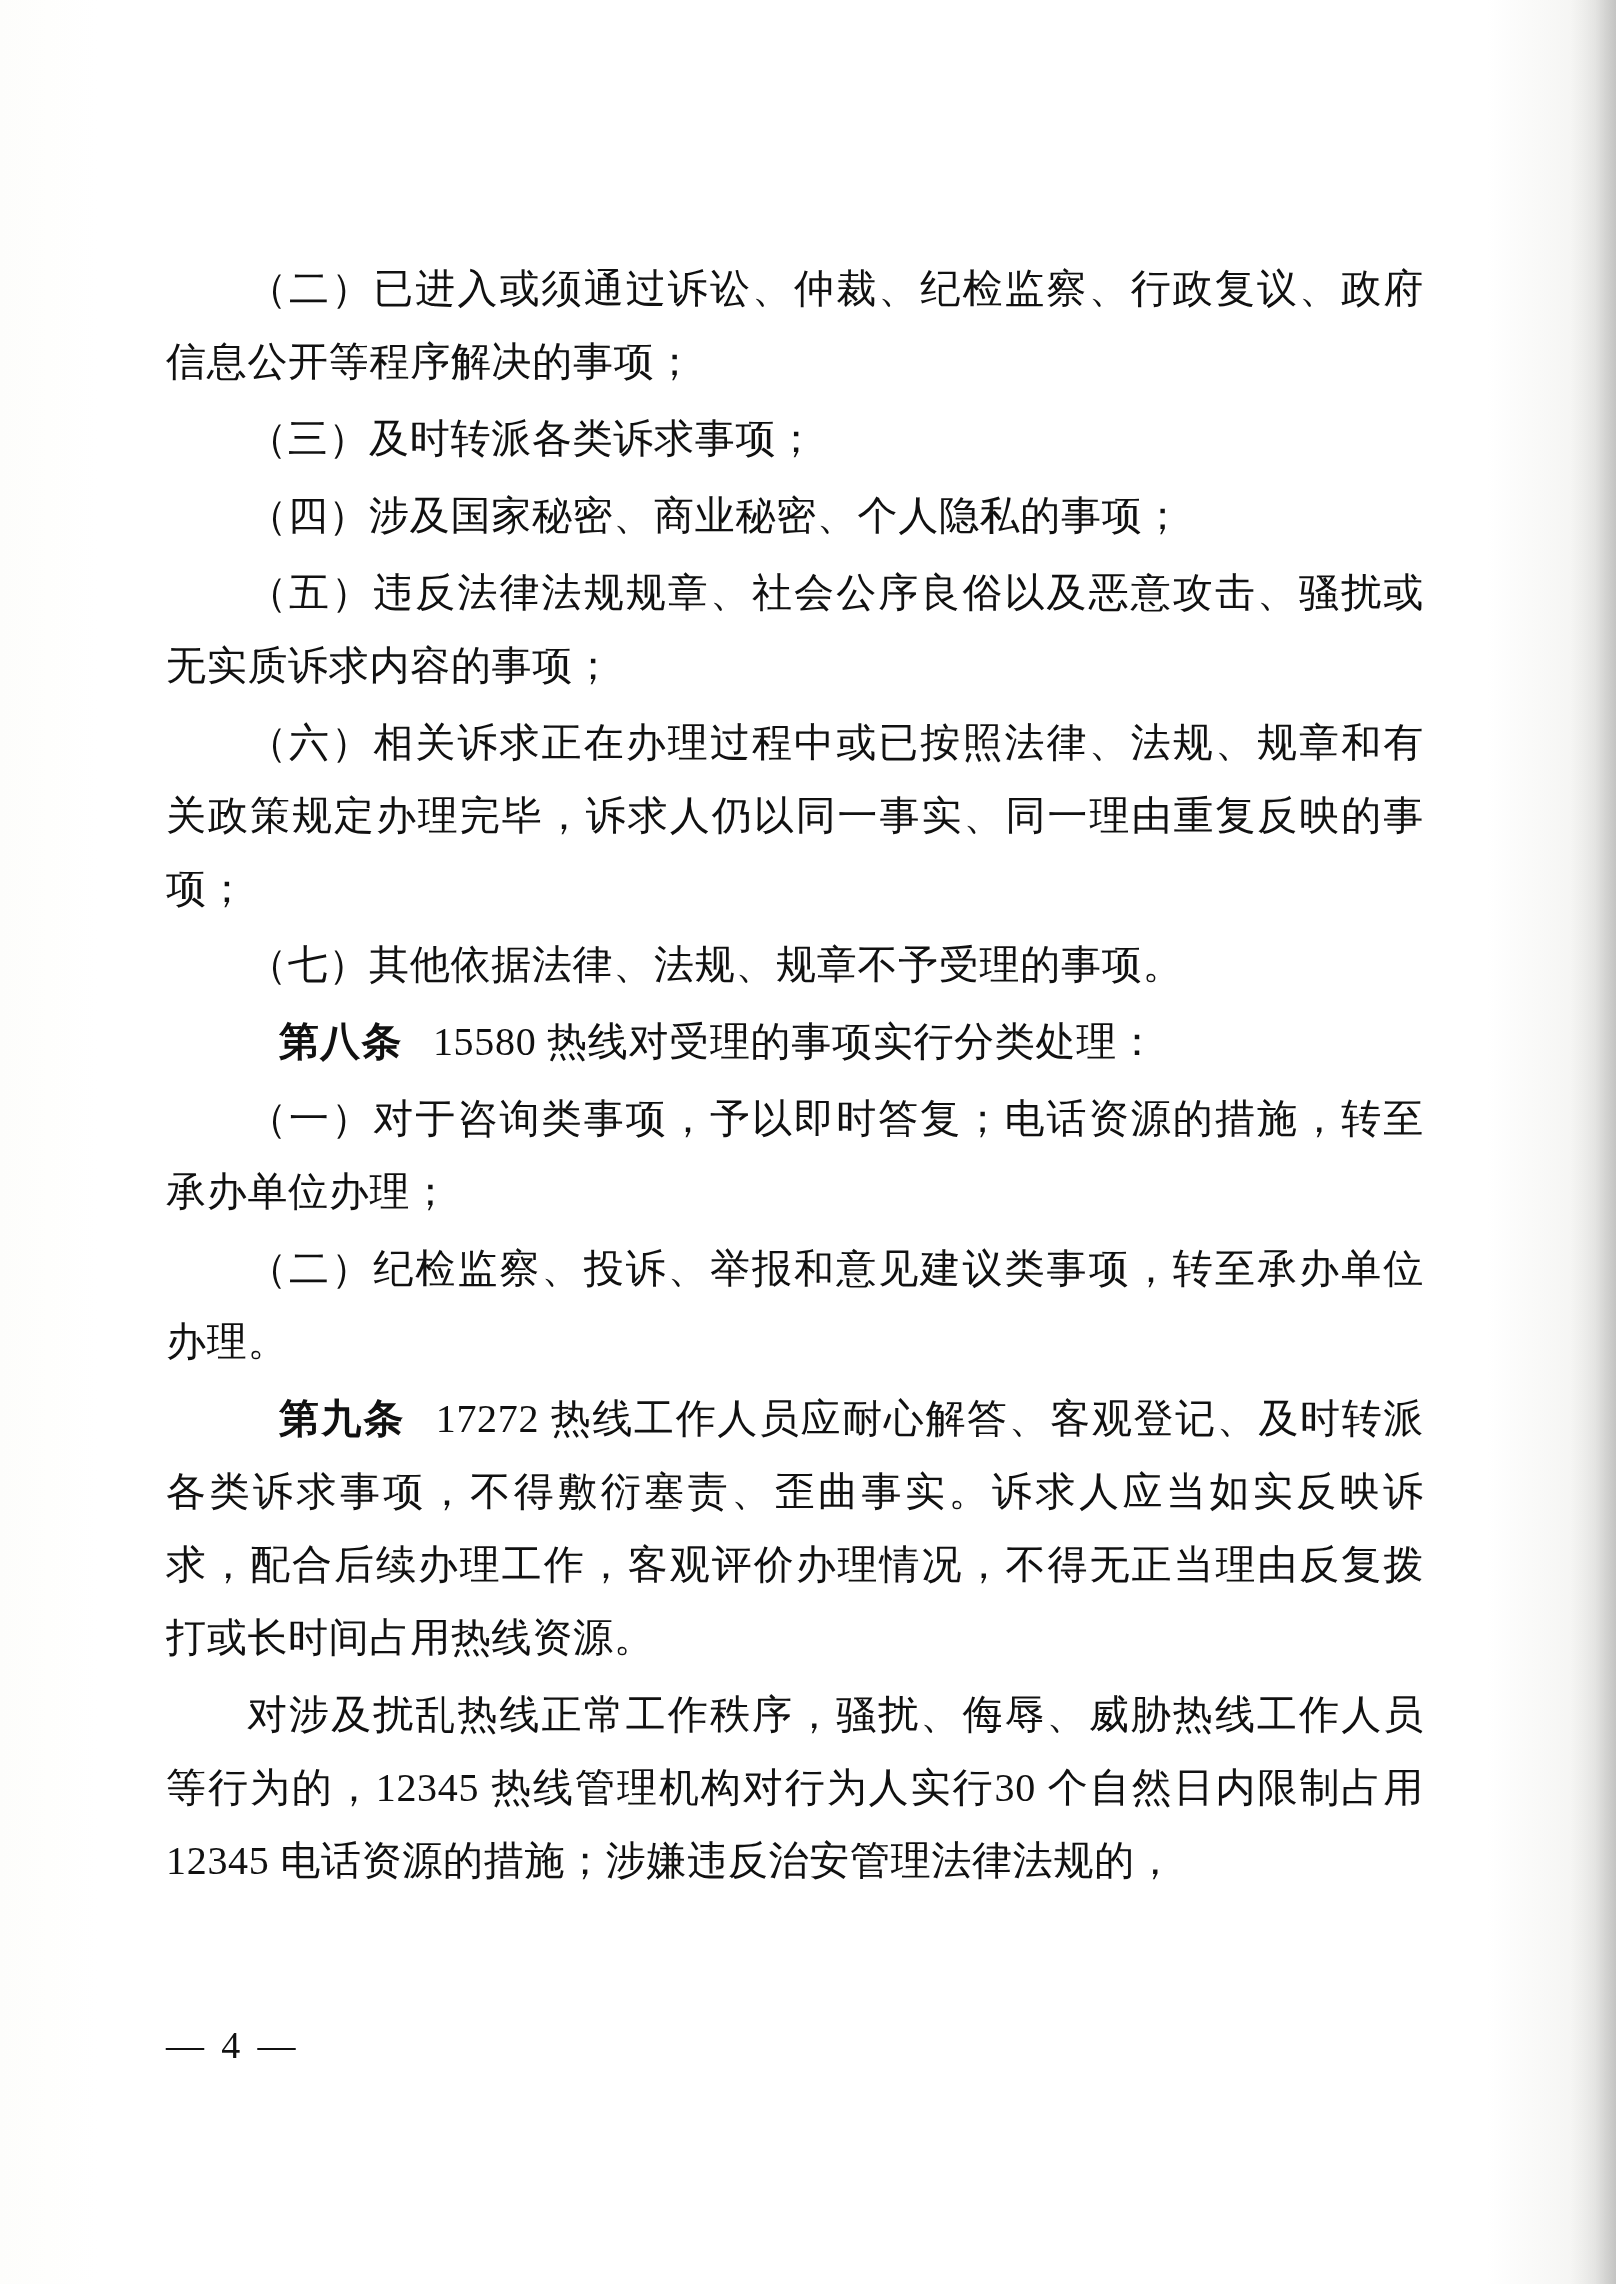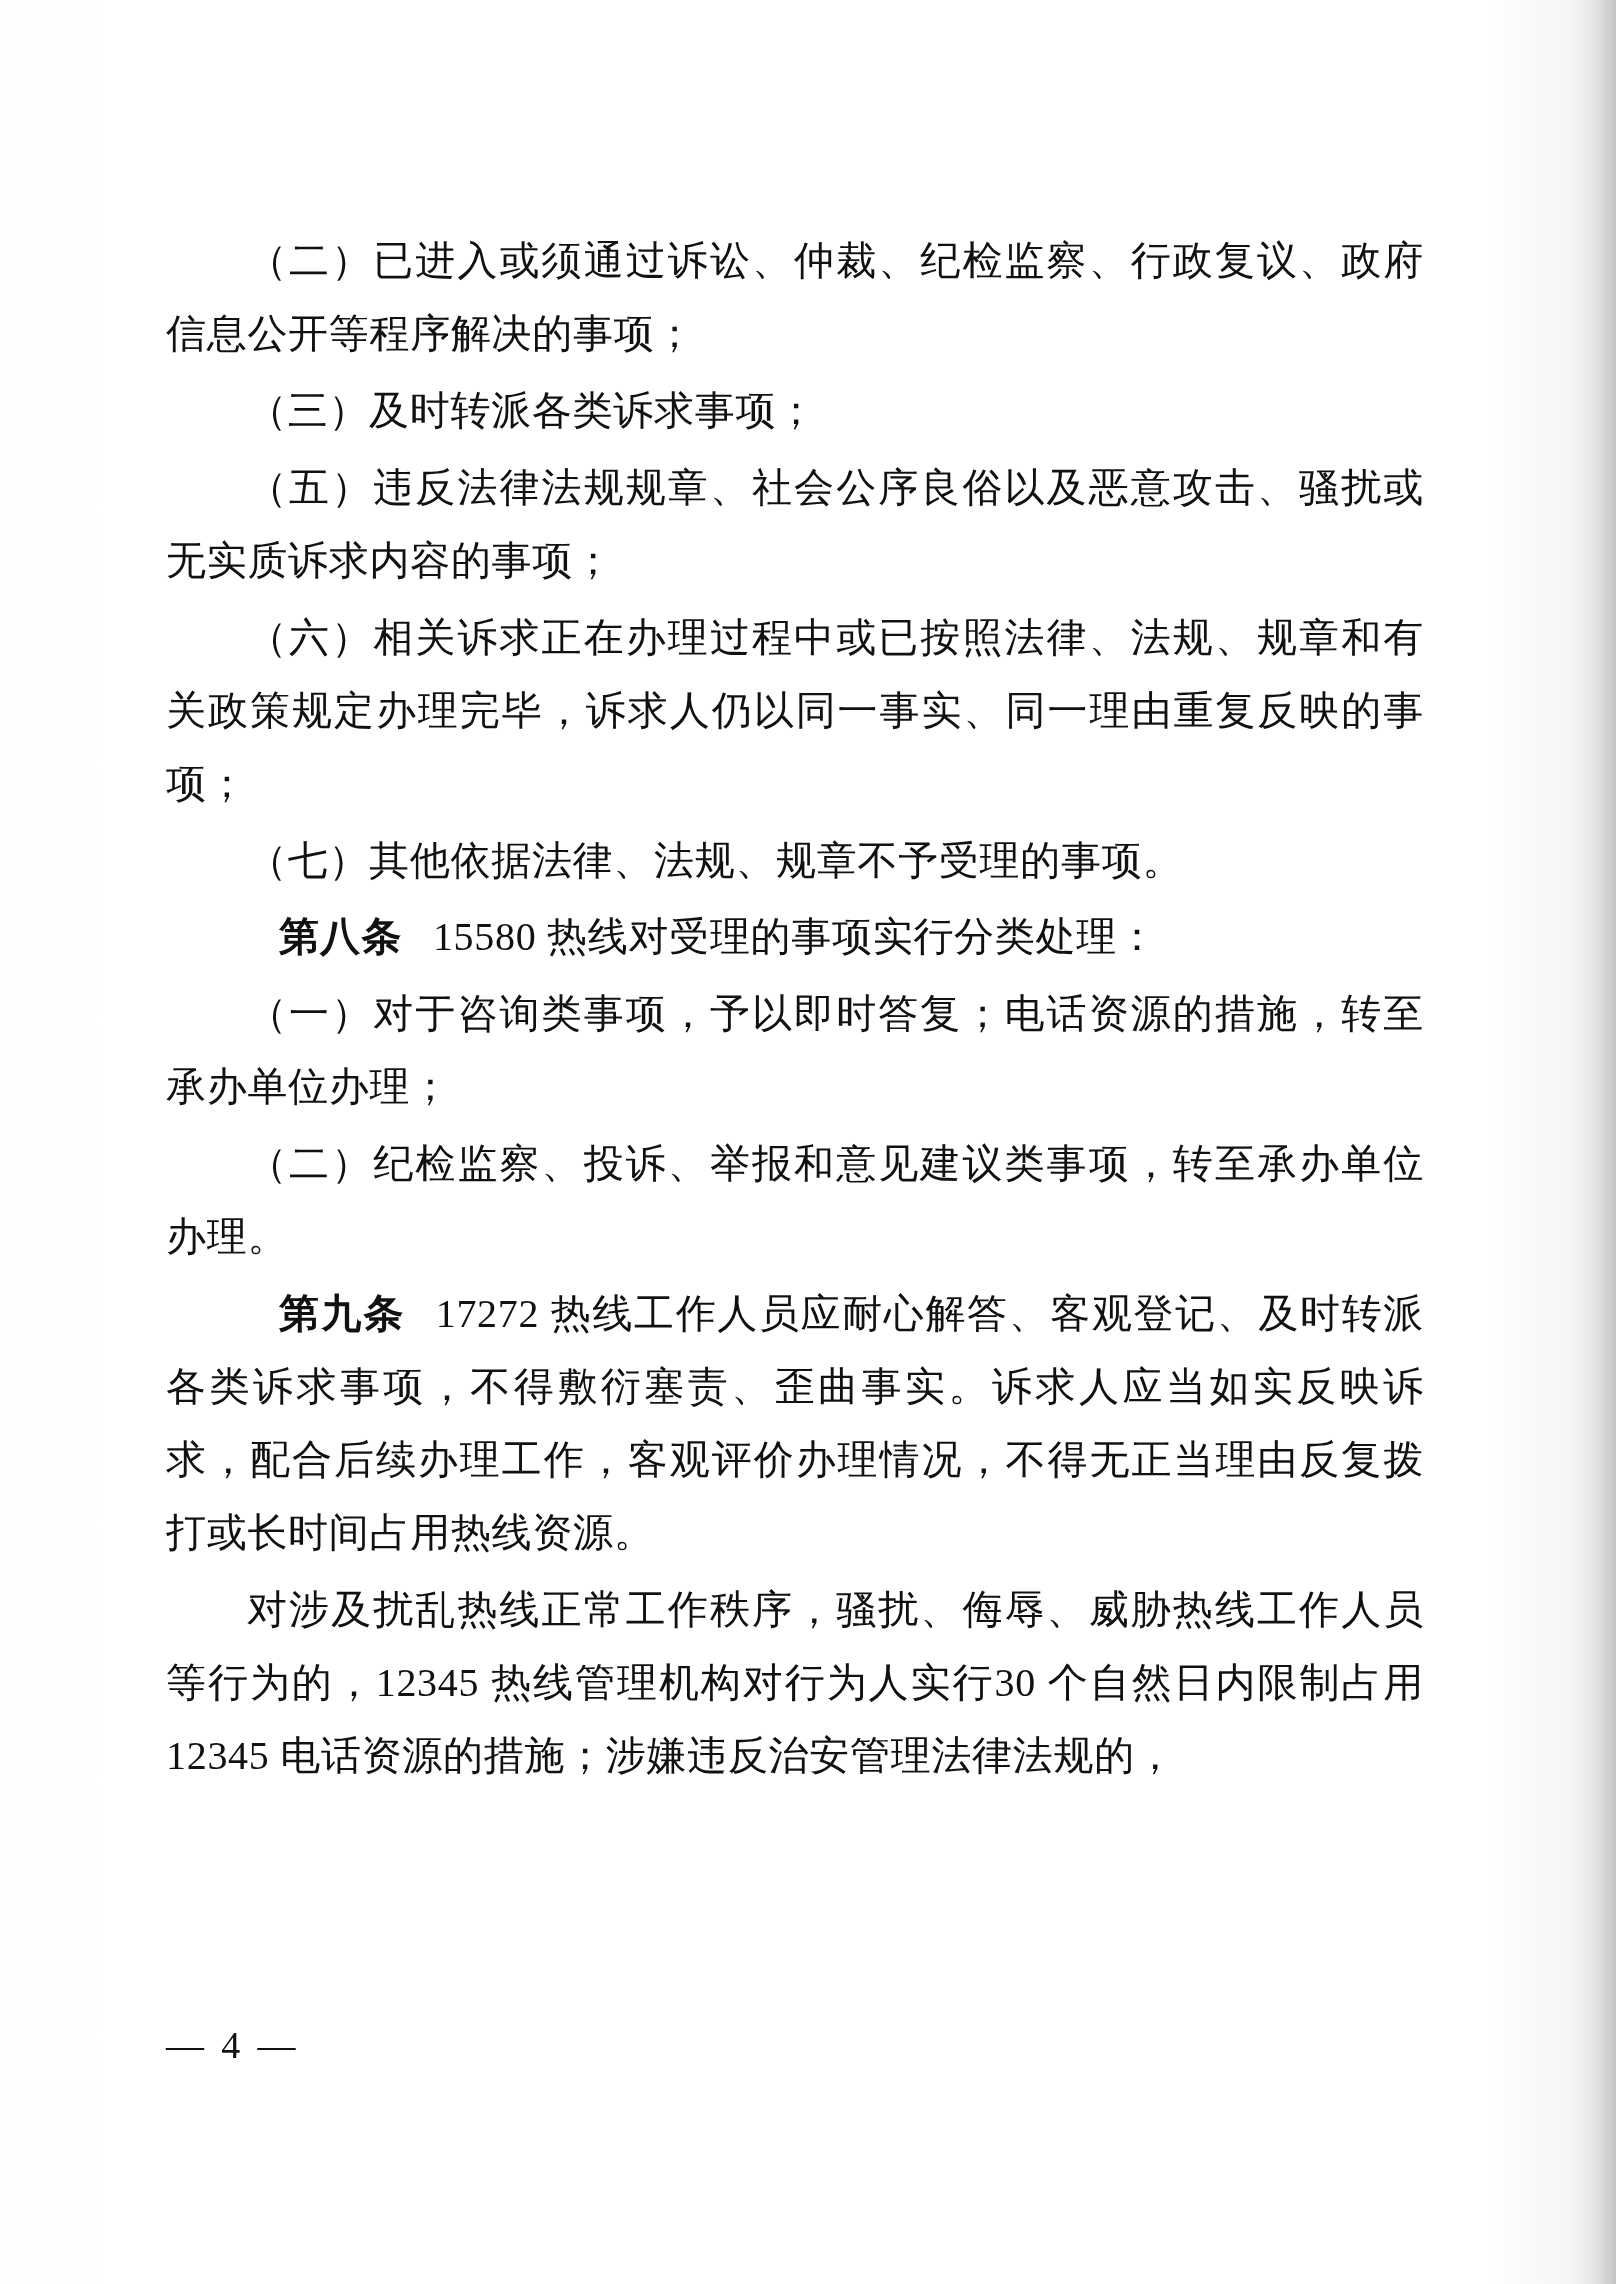--- a/index.html
+++ b/index.html
@@ -28,21 +28,21 @@
     top: 0;
     right: 0;
     width: 46px;
     height: 100%;
     background: linear-gradient(to right, rgba(0,0,0,0) 0%, rgba(0,0,0,0.05) 55%, rgba(0,0,0,0.16) 100%);
     pointer-events: none;
   }
   .content {
     position: absolute;
     left: 166px;
-    top: 224px;
+    top: 252px;
     width: 1258px;
   }
   p.para {
     margin: 0 0 3.9px 0;
     font-size: 40px;
     line-height: 73px;
     color: #111111;
     text-align: justify;
     text-justify: inter-ideograph;
     letter-spacing: 0.7px;
@@ -75,20 +75,21 @@
 <body>
 
 <div class="page">
   <div class="page-tint"></div>
   <div class="edge-shadow"></div>
 
   <div class="content">
 
     <p class="para indent">（二）已进入或须通过诉讼、仲裁、纪检监察、行政复议、政府信息公开等程序解决的事项；</p>
     <p class="para indent">（三）及时转派各类诉求事项；</p>
+    <p class="para indent">（四）涉及国家秘密、商业秘密、个人隐私的事项；</p>
     <p class="para indent">（五）违反法律法规规章、社会公序良俗以及恶意攻击、骚扰或无实质诉求内容的事项；</p>
     <p class="para indent">（六）相关诉求正在办理过程中或已按照法律、法规、规章和有关政策规定办理完毕，诉求人仍以同一事实、同一理由重复反映的事项；</p>
     <p class="para indent">（七）其他依据法律、法规、规章不予受理的事项。</p>
 
     <p class="para indent">
       <span class="art-label">第八条</span><span class="art-gap"></span><span>15580 热线对受理的事项实行分类处理：</span>
     </p>
 
     <p class="para indent">（一）对于咨询类事项，予以即时答复；电话资源的措施，转至承办单位办理；</p>
     <p class="para indent">（二）纪检监察、投诉、举报和意见建议类事项，转至承办单位办理。</p>

